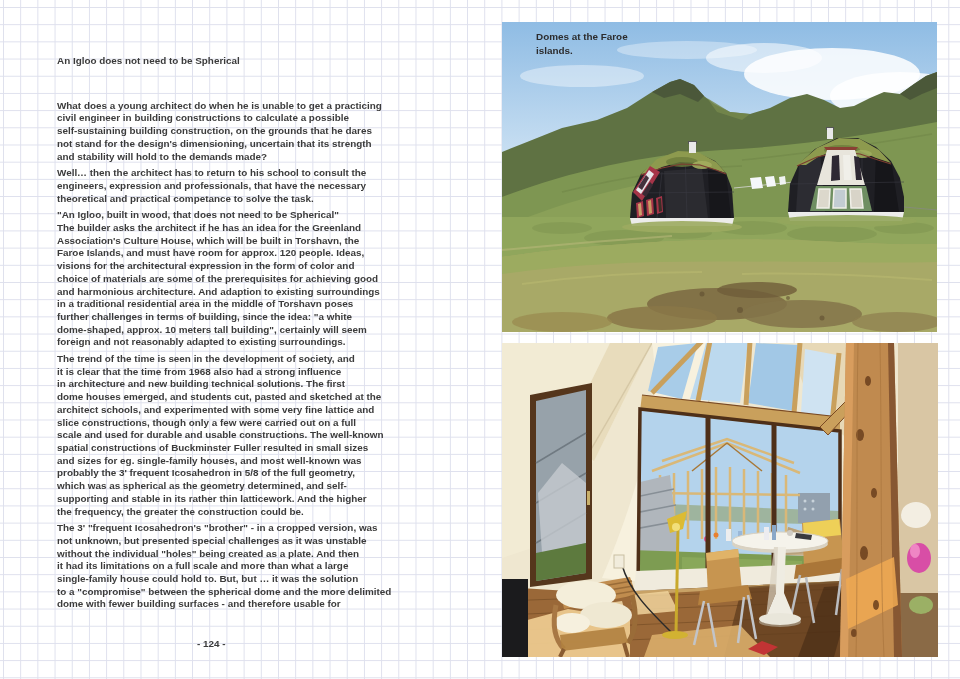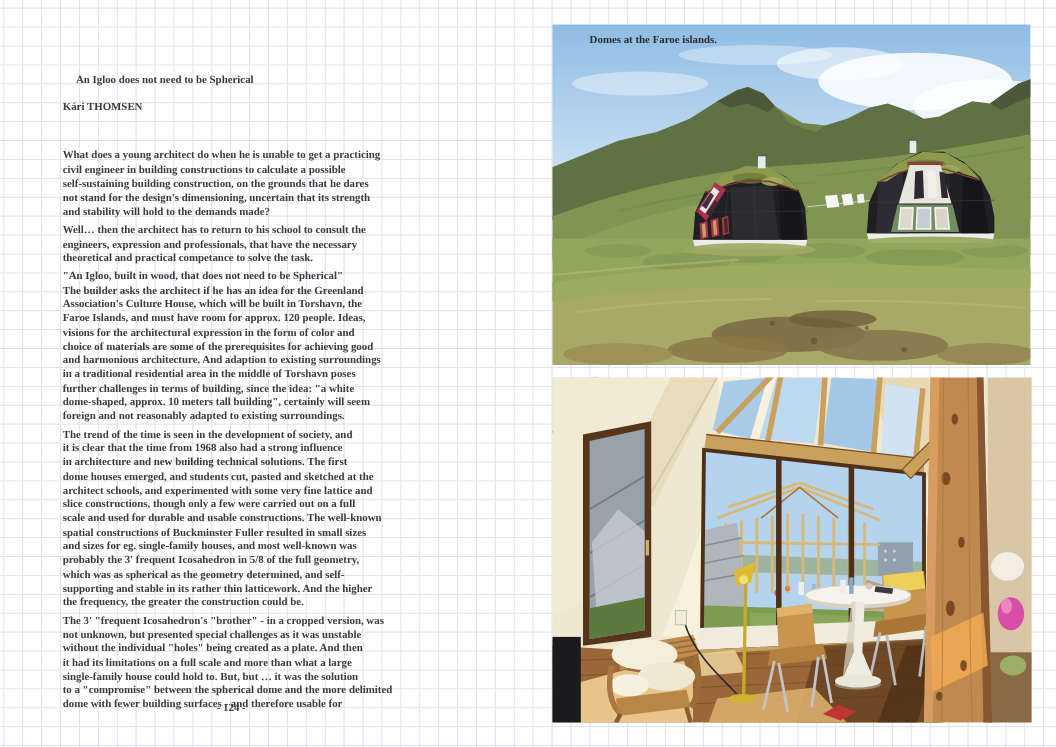--- a/index.html
+++ b/index.html
@@ -11,47 +11,46 @@
   .page{
     position:relative;width:960px;height:679px;
     background-image:
       linear-gradient(var(--grid_line,#dee0ed) 1px, transparent 1px),
       linear-gradient(90deg, var(--grid_line,#dee0ed) 1px, transparent 1px);
     background-size:17.2px 17.2px;
     background-position:3px 7px;
     background-color:var(--page_bg,#ffffff);
   }
   .typew{
-    font-family:Liberation Serif, serif;
+    font-family:Liberation Sans, sans-serif;
     font-size:9.9px;line-height:12.7px;font-weight:700;
     color:var(--text,#3b3b3b);
     white-space:pre-line;
     letter-spacing:0;
   }
   .text-col{position:absolute;left:57px;top:55px;width:422px;}
-  .article-title{margin:12px;}
+  .article-title{margin:0;}
   .article-author{margin:9px 0 0 0;}
   .para{margin:4px 0 0 0;}
   .para.first{margin-top:32px;}
   .page-number{position:absolute;left:197px;top:638px;width:90px;text-align:left;}
   .photo{position:absolute;overflow:hidden;}
   .photo-top{left:502px;top:22px;width:435px;height:310px;}
   .photo-bottom{left:502px;top:343px;width:436px;height:314px;}
   .photo svg{display:block;}
   .photo-caption{position:absolute;left:34px;top:8px;width:130px;
     font-size:9.9px;line-height:14px;font-weight:700;color:#2c2c2e;}
 </style>
 </head>
 <body>
 
 <div class="page">
 
   <div class="text-col">
     <p class="typew article-title">An Igloo does not need to be Spherical</p>
-    <p class="typew article-author">Kári THOMSEN</p>
     <p class="typew para first">What does a young architect do when he is unable to get a practicing
 civil engineer in building constructions to calculate a possible
 self-sustaining building construction, on the grounds that he dares
 not stand for the design's dimensioning, uncertain that its strength
 and stability will hold to the demands made?</p>
     <p class="typew para">Well… then the architect has to return to his school to consult the
 engineers, expression and professionals, that have the necessary
 theoretical and practical competance to solve the task.</p>
     <p class="typew para">"An Igloo, built in wood, that does not need to be Spherical"
 The builder asks the architect if he has an idea for the Greenland

